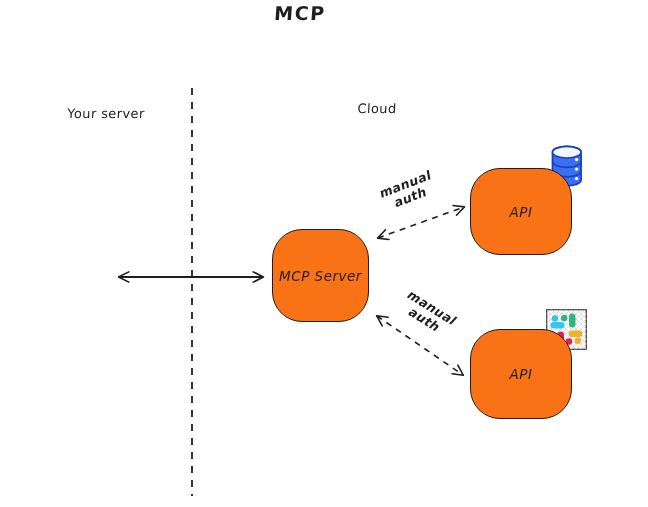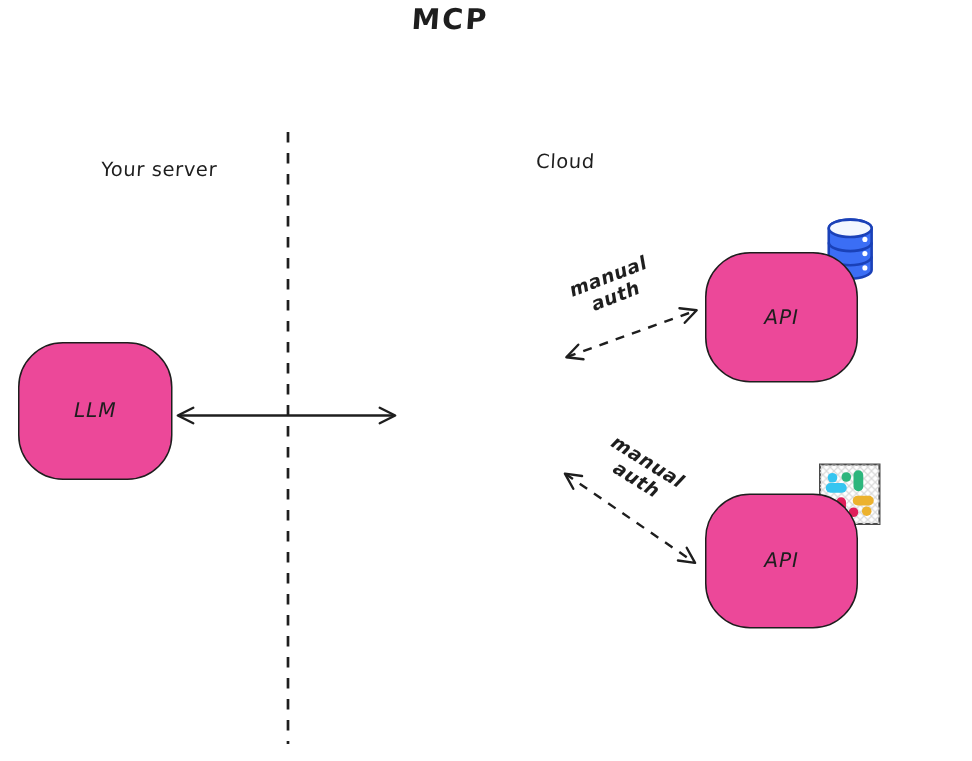--- a/index.html
+++ b/index.html
@@ -20,21 +20,21 @@
     font-size: 19px; font-weight: 700; letter-spacing: 1.5px;
     transform: skewX(-4deg);
   }
   .region-label {
     font-size: 13px; text-align: center; letter-spacing: 0.4px;
     transform: skewX(-3deg);
   }
   .node {
     border: 1.7px solid #1e1e1e;
     border-radius: 30px;
-    background: #ec4899;
+    background: #f97316;
     display: flex; align-items: center; justify-content: center;
   }
   .node-label {
     font-size: 13.5px; font-style: italic; letter-spacing: 0.5px;
     text-align: center;
   }
   .edge-label {
     font-size: 14px; font-style: italic; font-weight: 600;
     text-align: center; letter-spacing: 0.5px;
   }
@@ -90,24 +90,24 @@
       <rect x="22.5" y="21.5" width="14" height="6.5" rx="3.2" fill="#ecb22e"></rect>
       <circle cx="31.8" cy="31.8" r="3.2" fill="#ecb22e"></circle>
     </g>
   </svg>
 
   <div class="abs title">MCP</div>
 
   <div class="abs region-label" style="left:46px; top:106px; width:120px;">Your server</div>
   <div class="abs region-label" style="left:337px; top:101px; width:80px;">Cloud</div>
 
-  <div class="abs node" style="left:12px; top:228px; width:101px; height:90px;">
-    <span class="node-label">LLM</span>
+
+  <div class="abs node" style="left:272px; top:229px; width:95px; height:91px;">
+    <span class="node-label">MCP Server</span>
   </div>
-
 
   <div class="abs node" style="left:470px; top:168px; width:100px; height:85px;">
     <span class="node-label">API</span>
   </div>
 
   <div class="abs node" style="left:470px; top:329px; width:100px; height:88px;">
     <span class="node-label">API</span>
   </div>
 
 

